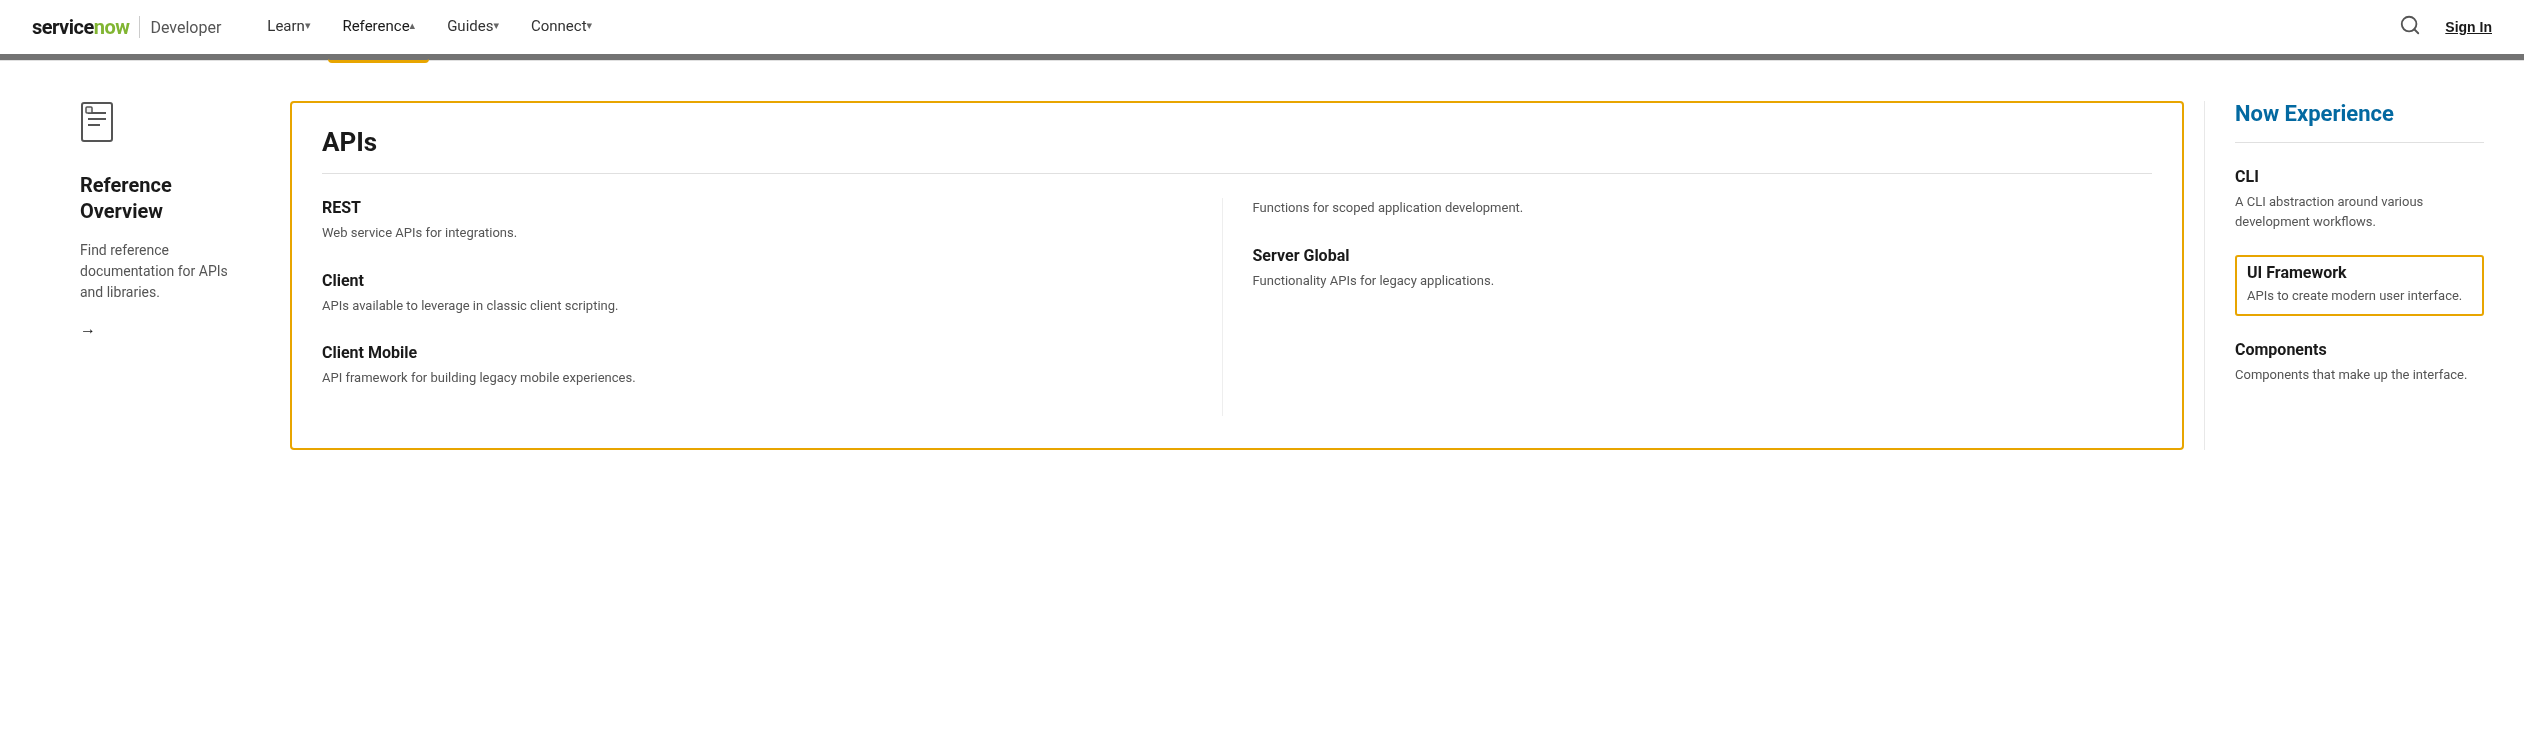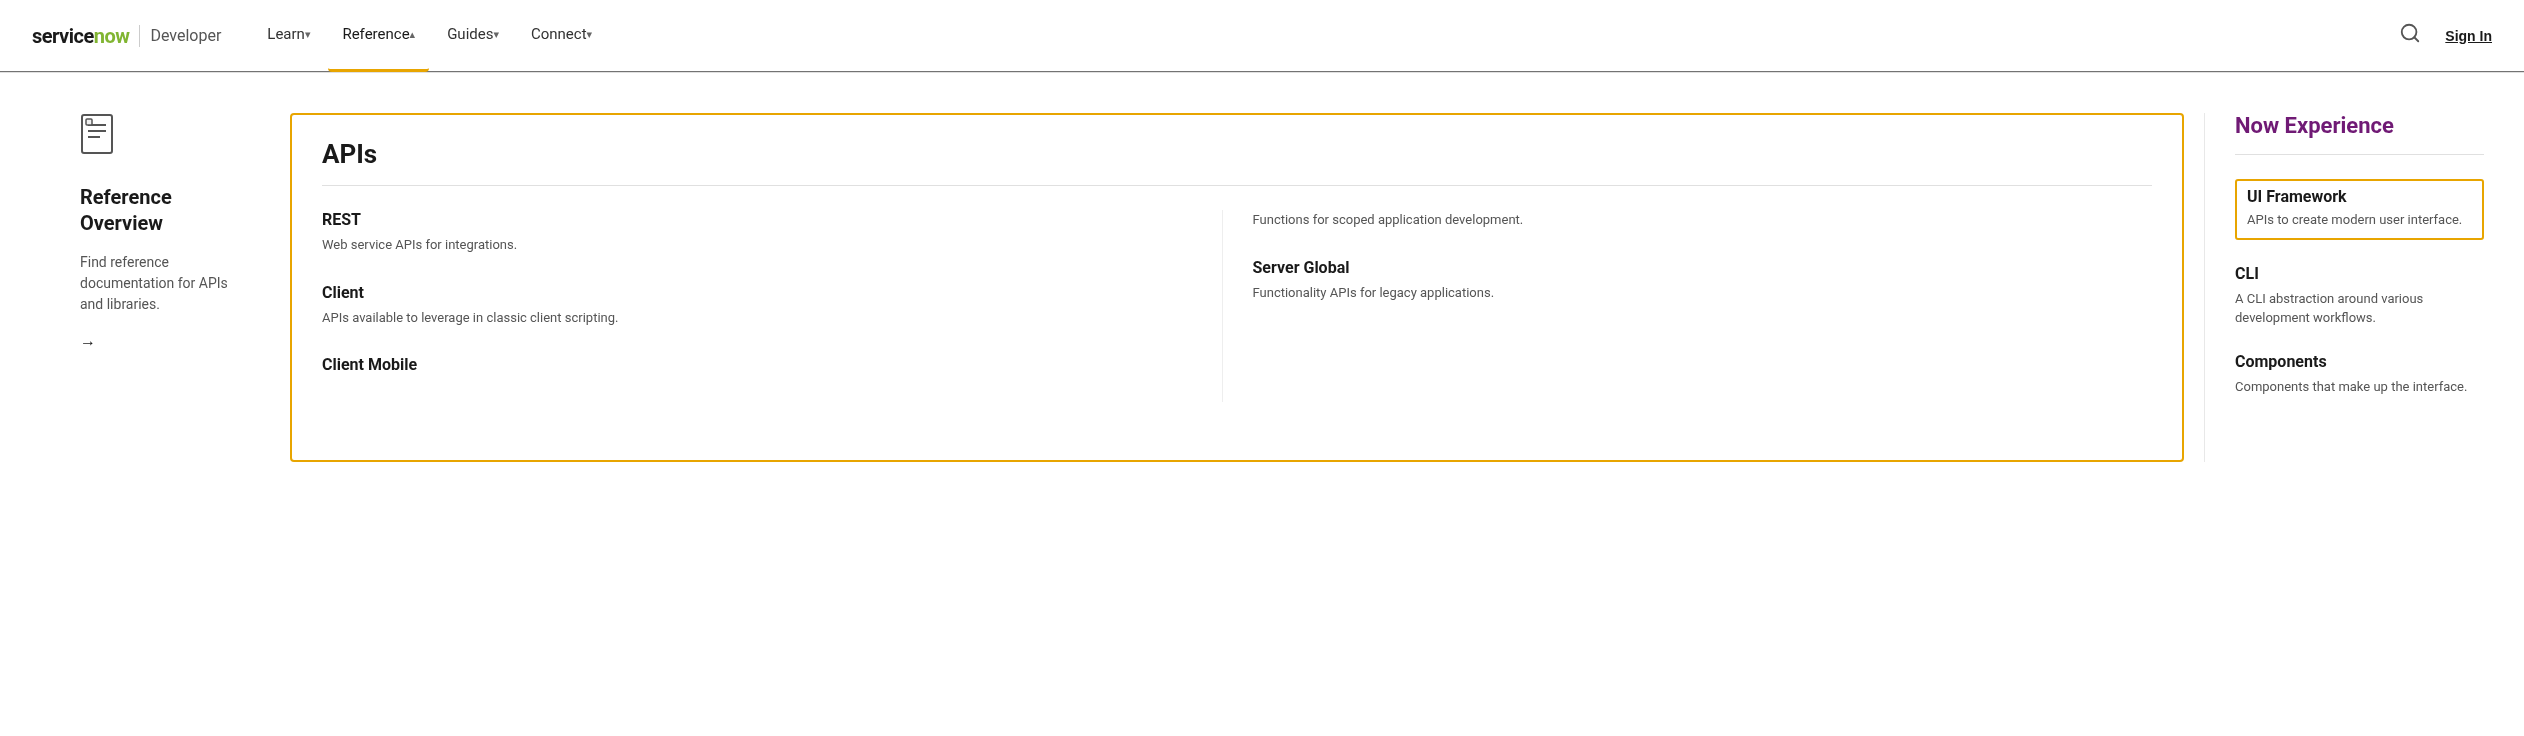--- a/index.html
+++ b/index.html
@@ -9,22 +9,22 @@
       color: #1a1a1a;
       font-size: 14px;
     }
 
     
     .header {
       display: flex;
       align-items: center;
       justify-content: space-between;
       padding: 0 32px;
-      height: 72px;
-      border-bottom: 1px solid #737373;
+      height: 60px;
+      border-bottom: 6px solid #737373;
       background: #fff;
     }
     .header-left {
       display: flex;
       align-items: center;
       gap: 32px;
     }
     .logo-area {
       display: flex;
       align-items: center;
@@ -177,21 +177,21 @@
 
     
     .now-col {
       flex: 1.1;
       padding: 0 0 0 30px;
       border-left: 1px solid #e8e8e8;
     }
     .now-col-title {
       font-size: 22px;
       font-weight: 700;
-      color: #701a75;
+      color: #0369a1;
       margin-bottom: 16px;
     }
     .now-divider {
       border: none;
       border-top: 1px solid #e0e0e0;
       margin-bottom: 24px;
     }
     .now-item {
       margin-bottom: 24px;
     }
@@ -277,50 +277,51 @@
         <div class="api-item">
           <div class="api-item-title">REST</div>
           <div class="api-item-desc">Web service APIs for integrations.</div>
         </div>
         <div class="api-item">
           <div class="api-item-title">Client</div>
           <div class="api-item-desc">APIs available to leverage in classic client scripting.</div>
         </div>
         <div class="api-item">
           <div class="api-item-title">Client Mobile</div>
+          <div class="api-item-desc">API framework for building legacy mobile experiences.</div>
         </div>
       </div>
 
       <div class="apis-sub-col" style="padding-left:30px; border-left:1px solid #eee;">
         <div class="api-item">
           <div class="api-item-desc">Functions for scoped application development.</div>
         </div>
         <div class="api-item">
           <div class="api-item-title">Server Global</div>
           <div class="api-item-desc">Functionality APIs for legacy applications.</div>
         </div>
       </div>
     </div>
   </div>
 
   <div class="now-col" style="min-width:220px; max-width:280px;">
     <div class="now-col-title">Now Experience</div>
     <hr class="now-divider">
+
+    <div class="now-item">
+      <div class="now-item-title">CLI</div>
+      <div class="now-item-desc">A CLI abstraction around various development workflows.</div>
+    </div>
 
     <div class="now-item">
       <div style="border:2.5px solid #e8a500; border-radius:3px; padding:6px 10px 8px 10px; display:block;">
         <div class="now-item-title" style="margin-bottom:4px;">UI Framework</div>
         <div class="now-item-desc">APIs to create modern user interface.</div>
       </div>
     </div>
 
-    <div class="now-item">
-      <div class="now-item-title">CLI</div>
-      <div class="now-item-desc">A CLI abstraction around various development workflows.</div>
-    </div>
-
     <div class="now-item" style="margin-top:16px;">
       <div class="now-item-title">Components</div>
       <div class="now-item-desc">Components that make up the interface.</div>
     </div>
   </div>
 
 </div>
 
 </body></html>

